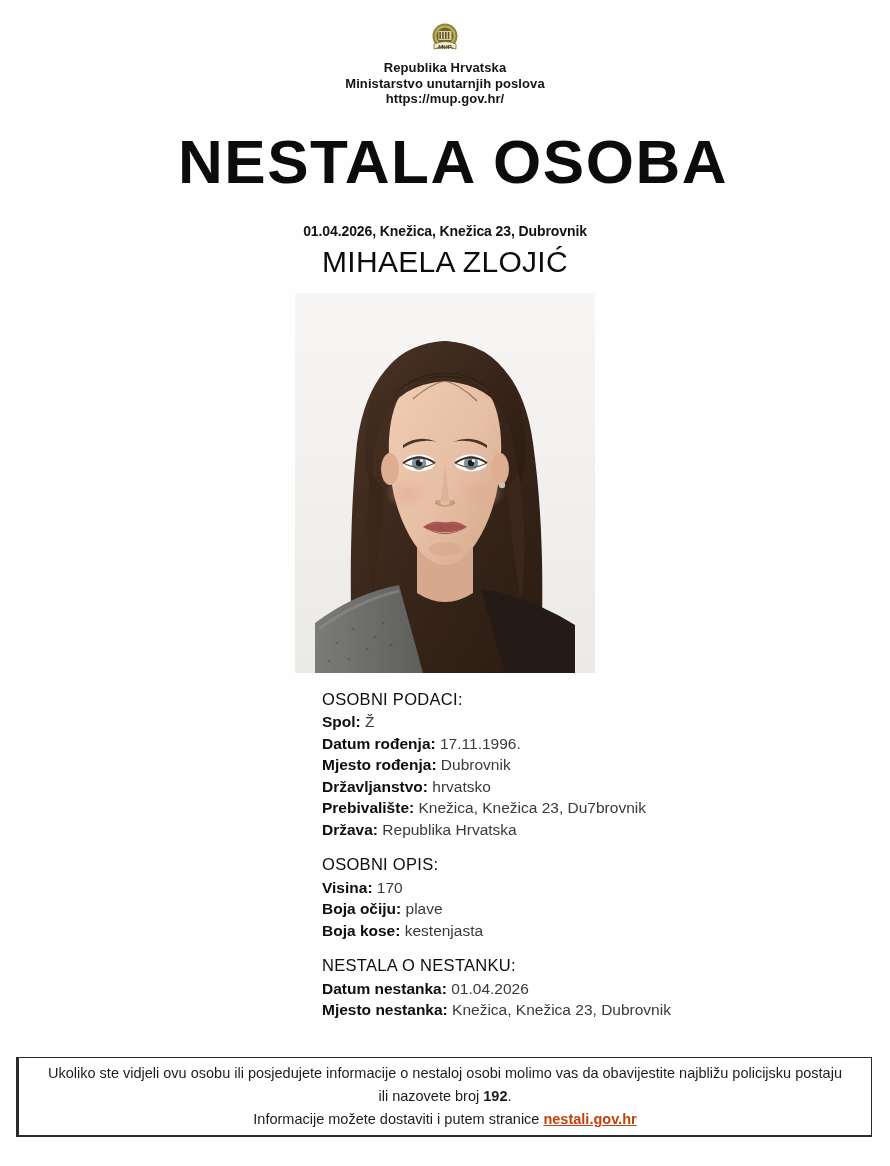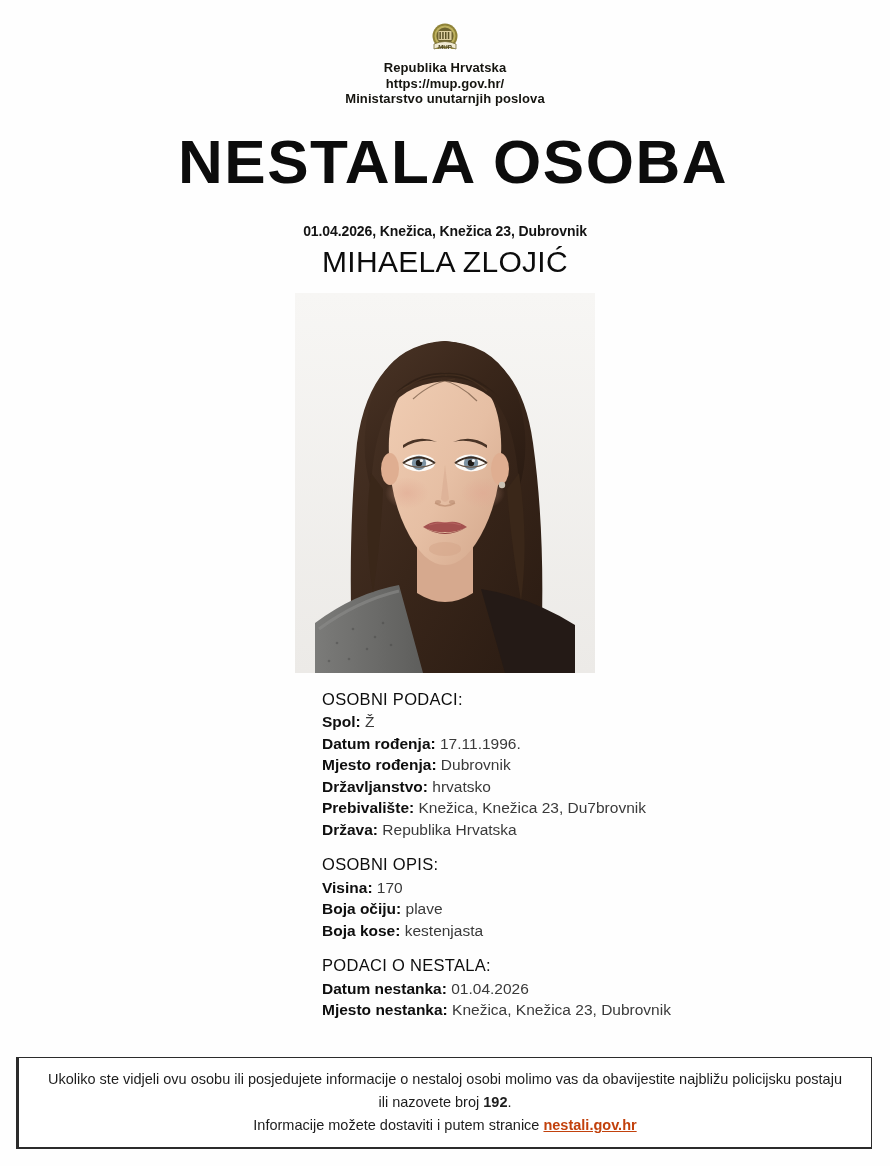--- a/index.html
+++ b/index.html
@@ -113,21 +113,21 @@
     font-weight: normal;
     color: #3a3a3a;
   }
 
   
   .footer-box {
     position: absolute;
     left: 16px;
     top: 1057px;
     width: 856px;
-    height: 92px;
+    height: 80px;
     box-sizing: border-box;
     border: 1px solid #2b2b2b;
     border-left-width: 3px;
     border-bottom-width: 2px;
     background: #ffffff;
     display: flex;
     align-items: center;
     justify-content: center;
   }
   .footer-text {
@@ -161,22 +161,22 @@
         <rect x="19" y="10" width="1.5" height="7" fill="#5a5227"></rect>
         <rect x="21.8" y="10" width="1.5" height="7" fill="#5a5227"></rect>
         <circle cx="11.5" cy="24.5" r="2.6" fill="#a2953f"></circle>
         <circle cx="26.5" cy="24.5" r="2.6" fill="#a2953f"></circle>
         <path d="M8 22 Q19 17 30 22 L30 27 Q19 22.5 8 27 Z" fill="#f0ead4" stroke="#736a35" stroke-width="0.8"></path>
         <text x="19" y="26.6" font-family="Liberation Sans, sans-serif" font-size="6.2" font-weight="bold" fill="#4d4621" text-anchor="middle">MUP</text>
       </svg>
     </div>
     <div class="org-lines">
       <div>Republika Hrvatska</div>
+      <div>Ministarstvo unutarnjih poslova</div>
       <div>https://mup.gov.hr/</div>
-      <div>Ministarstvo unutarnjih poslova</div>
     </div>
   </div>
 
   <div class="main-title">NESTALA OSOBA</div>
 
   <div class="incident-line">01.04.2026, Knežica, Knežica 23, Dubrovnik</div>
   <div class="person-name">MIHAELA ZLOJIĆ</div>
 
   <div class="photo-wrap">
     <svg class="photo-svg" viewBox="0 0 300 380" preserveAspectRatio="xMidYMid slice">
@@ -327,21 +327,21 @@
         <span class="k">Boja očiju:</span>
         <span class="v">plave</span>
       </div>
       <div class="row">
         <span class="k">Boja kose:</span>
         <span class="v">kestenjasta</span>
       </div>
     </div>
 
     <div class="sec-block">
-      <div class="sec-title">PODACI O NESTALA:</div>
+      <div class="sec-title">NESTALA O NESTANKU:</div>
       <div class="row">
         <span class="k">Datum nestanka:</span>
         <span class="v">01.04.2026</span>
       </div>
       <div class="row">
         <span class="k">Mjesto nestanka:</span>
         <span class="v">Knežica, Knežica 23, Dubrovnik</span>
       </div>
     </div>
 

